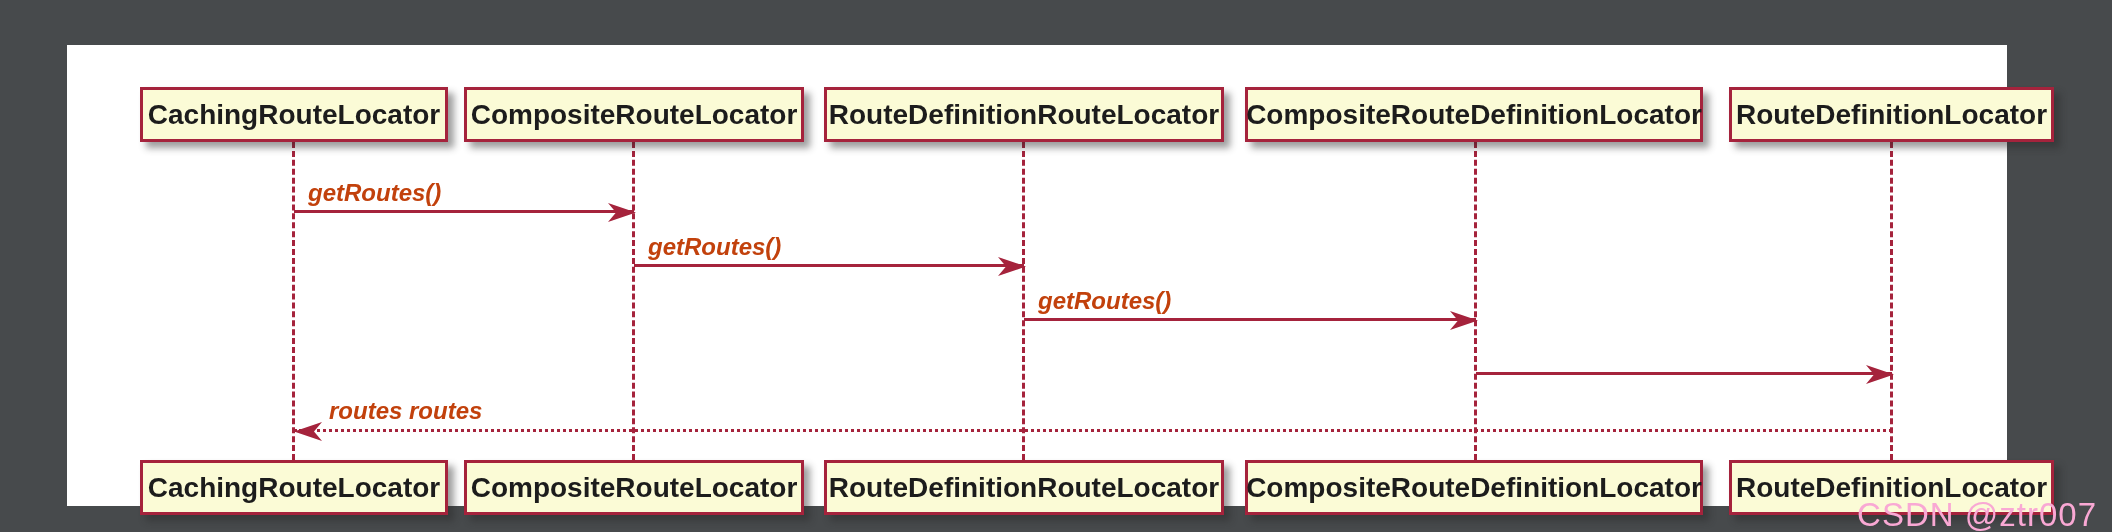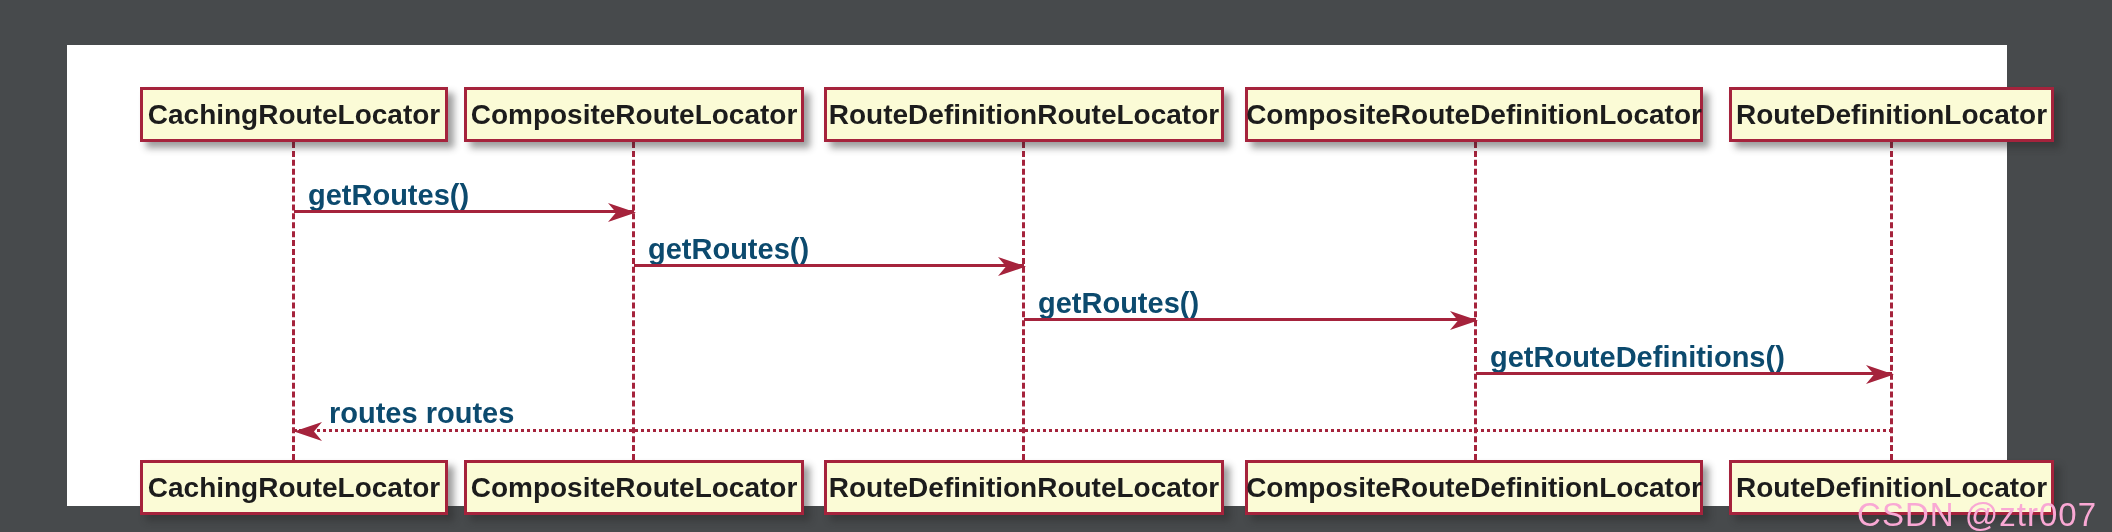--- a/index.html
+++ b/index.html
@@ -32,21 +32,21 @@
   }
   .row-top{top:42px}
   .row-bottom{top:415px}
   .p0{left:73px;width:302px}
   .p1{left:397px;width:334px}
   .p2{left:757px;width:394px}
   .p3{left:1178px;width:452px}
   .p4{left:1662px;width:319px}
   
   .msg-label{
-    position:absolute;font-size:29px;font-weight:700;color:#0c4a6e;white-space:nowrap;
+    position:absolute;font-size:24px;font-weight:700;color:#c2410c;white-space:nowrap;font-style:italic;
   }
   .msg-line{position:absolute;height:0;border-top:3px solid #a5233c;}
   .msg-line.return{border-top:3px dotted #a5233c;}
   .arrowhead{position:absolute;width:28px;height:19px;}
   .lb0{left:241px;top:134px}
   .ln0{left:227px;top:165px;width:340px}
   .ah0{left:541px;top:158px}
   .lb1{left:581px;top:188px}
   .ln1{left:567px;top:219px;width:390px}
   .ah1{left:931px;top:212px}
@@ -93,21 +93,20 @@
     <svg class="arrowhead ah1" viewBox="0 0 28 19">
         <polygon points="0,0 28,9.5 0,19 8,9.5" fill="#a5233c"></polygon>
       </svg>
 
     <div class="msg-label lb2">getRoutes()</div>
     <div class="msg-line ln2"></div>
     <svg class="arrowhead ah2" viewBox="0 0 28 19">
         <polygon points="0,0 28,9.5 0,19 8,9.5" fill="#a5233c"></polygon>
       </svg>
 
-    <div class="msg-label lb3">getRouteDefinitions()</div>
     <div class="msg-line ln3"></div>
     <svg class="arrowhead ah3" viewBox="0 0 28 19">
         <polygon points="0,0 28,9.5 0,19 8,9.5" fill="#a5233c"></polygon>
       </svg>
 
     <div class="msg-label lbr">routes routes</div>
     <div class="msg-line return lnr"></div>
     <svg class="arrowhead ahr" viewBox="0 0 28 19">
         <polygon points="28,0 0,9.5 28,19 20,9.5" fill="#a5233c"></polygon>
       </svg>

